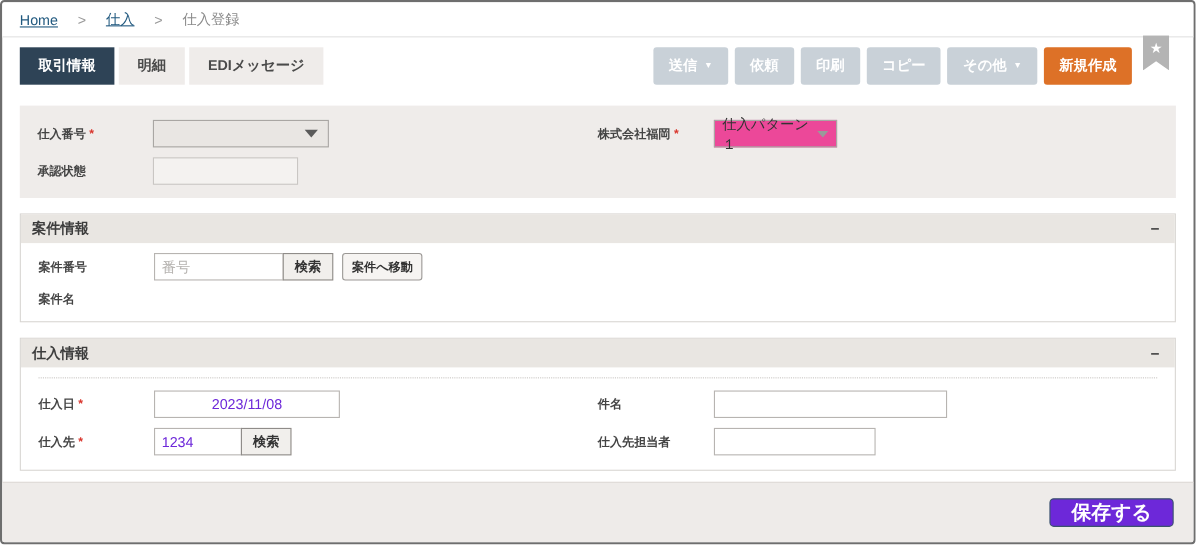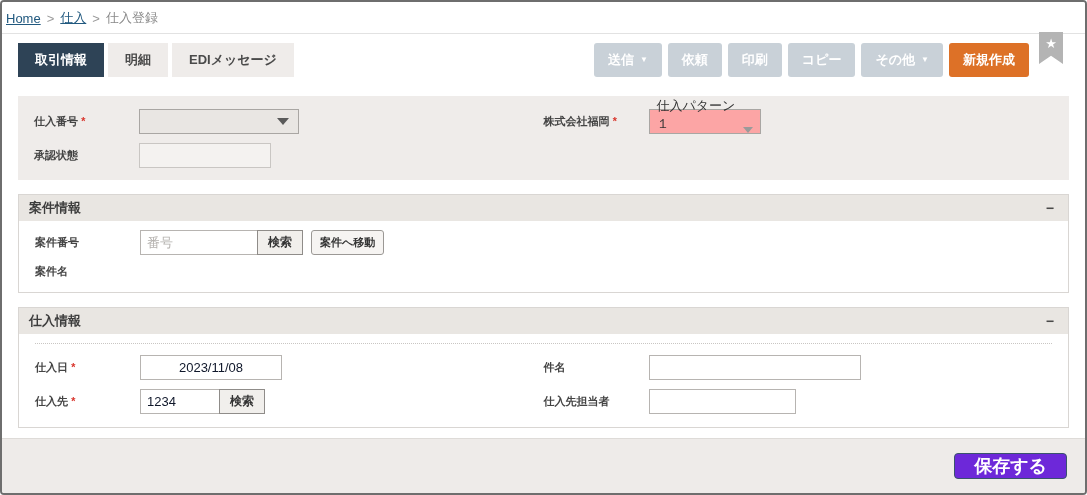--- a/index.html
+++ b/index.html
@@ -9,23 +9,23 @@
     width: 1087px; height: 495px;
   }
   .frame {
     width: 1087px; height: 495px;
     border: 2px solid #6e6e6e; border-radius: 4px;
     background: #fff; overflow: hidden;
     display: flex; flex-direction: column; position: relative;
   }
   
   .breadcrumb {
-    padding: 7px 4px 6px; font-size: 13px; color: #8a8a8a;
+    padding: 7px 16px 6px; font-size: 13px; color: #8a8a8a;
     border-bottom: 1px solid #e2e2e2; background: #fff;
-    display: flex; align-items: center; gap: 6px;
+    display: flex; align-items: center; gap: 18px;
   }
   .breadcrumb .link { color: #21597f; text-decoration: underline; cursor: pointer; }
   .breadcrumb .sep { color: #9a9a9a; }
   .breadcrumb .current { color: #8a8a8a; }
   
   .toolbar-row {
     display: flex; align-items: center;
     padding: 9px 16px 0 16px; height: 42px;
   }
   .tabs { display: flex; gap: 4px; }
@@ -56,37 +56,37 @@
   }
   .frow { display: flex; align-items: center; }
   .frow + .frow { margin-top: 9px; }
   .fcell { display: flex; align-items: center; width: 50%; }
   .flabel {
     width: 105px; flex: 0 0 105px; font-size: 11px; font-weight: bold; color: #444; font-family: Liberation Mono, monospace;
   }
   .req { color: #d9342b; margin-left: 2px; }
   input[type="text"] {
     height: 25px; border: 1px solid #b7b4b1; background: #fff;
-    font-size: 13px; padding: 0 6px; font-family: inherit; color: #0f172a;
+    font-size: 13px; padding: 0 6px; font-family: inherit; color: #6d28d9;
   }
   input::placeholder { color: #b5b2af; }
   input.ro { background: #f4f2f0; border-color: #c9c6c3; }
   
   .select-empty {
     width: 160px; height: 25px; border: 1px solid #a9a6a3; background: #e9e6e3;
     display: flex; align-items: center; justify-content: flex-end;
     padding: 0 9px; cursor: pointer;
   }
   .tri-dark {
     width: 0; height: 0; border-left: 6px solid transparent;
     border-right: 6px solid transparent; border-top: 7px solid #5a5a5a;
   }
   .select-white {
-    width: 112px; height: 25px; border: 1px solid #a9a6a3; background: #fca5a5;
-    display: flex; align-items: flex-end; justify-content: space-between;
+    width: 112px; height: 25px; border: 1px solid #a9a6a3; background: #ec4899;
+    display: flex; align-items: center; justify-content: space-between;
     padding: 0 7px; cursor: pointer; font-size: 13px; color: #333;
   }
   .tri-gray {
     width: 0; height: 0; border-left: 5px solid transparent;
     border-right: 5px solid transparent; border-top: 6px solid #9a9a9a;
   }
   
   .section { border: 1px solid #d9d6d3; margin-top: 14px; background: #fff; }
   .section-header {
     background: #e9e6e2; padding: 4px 10px; min-height: 23px;
@@ -112,21 +112,21 @@
   
   .footer {
     background: #eeebe9; border-top: 1px solid #dedbd8; height: 55px;
     display: flex; align-items: center; justify-content: flex-end; padding: 0 18px;
   }
   .save-btn {
     background: #6d28d9; border: 1px solid #3a536d; color: #fff;
     font-size: 18px; font-weight: bold; border-radius: 4px;
     padding: 0 19px; cursor: pointer; font-family: inherit;
   }
-  .w140 { width: 142px; } .w130 { width: 132px; } .w118 { width: 118px; }
+  .w140 { width: 169px; } .w130 { width: 132px; } .w118 { width: 118px; }
   .w80 { width: 80px; } .w145 { width: 146px; margin-left: -1px; } .w210 { width: 212px; } .w147 { width: 147px; }
   .center { text-align: center; }
 </style>
 </head>
 <body>
 
 <div class="frame">
 
   <div class="breadcrumb">
     <span class="link">Home</span>

